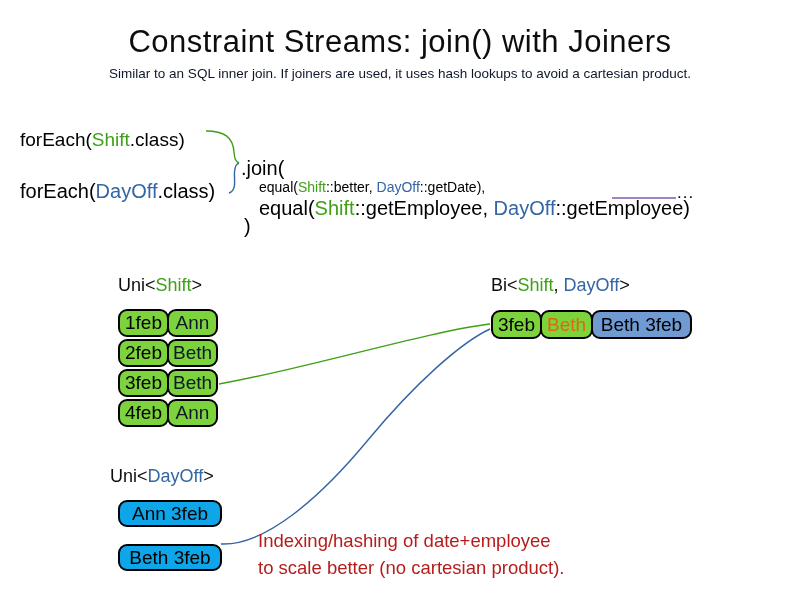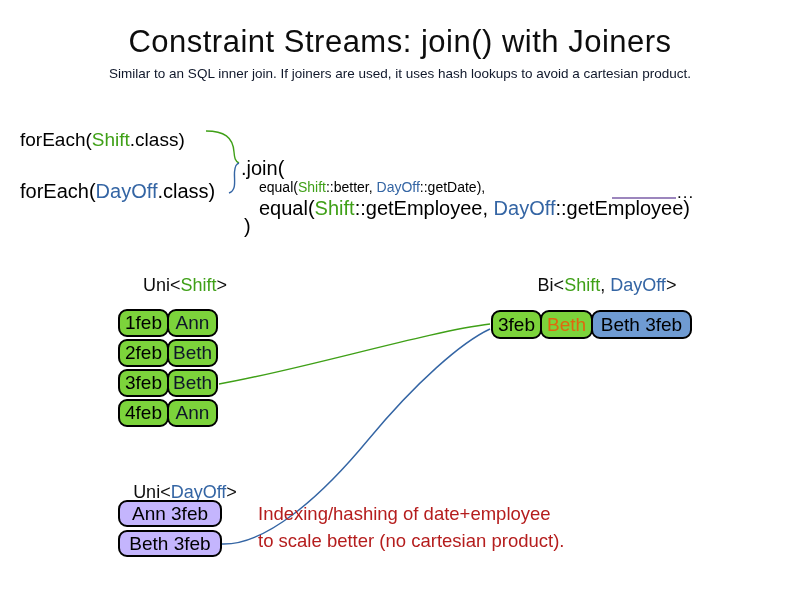--- a/index.html
+++ b/index.html
@@ -30,49 +30,49 @@
   .foreach-shift  { left: 20px;  top: 130px; font-size: 19px; }
   .foreach-dayoff { left: 20px;  top: 180px; font-size: 20px; }
   .join-open      { left: 241px; top: 157px; font-size: 20px; }
   .joiner-1       { left: 259px; top: 180px; font-size: 14px; }
   .joiner-2       { left: 259px; top: 197px; font-size: 20px; }
   .join-close     { left: 244px; top: 215px; font-size: 20px; }
   .ellipsis       { left: 677px; top: 184px; font-size: 17px; letter-spacing: 1px; }
   .green-t  { color: #3fa017; }
   .blue-t   { color: #3465a4; }
   .tbl-label {
-    position: absolute; text-align: center;
-    font-size: 18px; color: #0d0d0d; white-space: nowrap; margin-left: 17px;
+    position: absolute; text-align: left;
+    font-size: 18px; color: #0d0d0d; white-space: nowrap;
   }
   .uni-shift-label  { left: 118px; width: 100px; top: 275px; }
   .bi-label         { left: 491px; width: 198px; top: 275px; }
-  .uni-dayoff-label { left: 110px; width: 116px; top: 482px; }
+  .uni-dayoff-label { left: 110px; width: 116px; top: 466px; }
   .tbl { position: absolute; }
   .shift-table  { left: 118px; top: 309px; }
   .bi-row-wrap  { left: 491px; top: 310px; }
   .dayoff-table { left: 118px; top: 500px; }
   .row { display: flex; margin-bottom: 2px; }
   .cell {
     box-sizing: border-box;
     border: 2px solid #000;
     border-radius: 9px;
     background: #7cd33b;
     height: 28px;
     display: inline-flex; align-items: center; justify-content: center;
     font-size: 19px; color: #000;
     white-space: nowrap;
   }
   .shift-date { width: 51px; }
   .shift-name { width: 51px; margin-left: -2px; color: #0f172a; }
   .bi-date { width: 51px; height: 29px; }
   .bi-name { width: 53px; height: 29px; margin-left: -2px; color: #e0680e; }
   .bi-dayoff { width: 101px; height: 29px; margin-left: -2px; background: #6f9bd2; color: #000; }
-  .dayoff-cell { width: 104px; height: 27px; background: #c4b5fd; margin-bottom: 1px; }
+  .dayoff-cell { width: 104px; height: 27px; background: #0ea5e9; margin-bottom: 15px; }
   .note {
-    position: absolute; left: 258px; top: 500px;
+    position: absolute; left: 258px; top: 527px;
     font-size: 18.5px; line-height: 27px;
     color: #b51d1d; white-space: nowrap;
   }
 </style>
 </head>
 <body>
 
 <div class="slide">
 
   <svg class="overlay" viewBox="0 0 800 600" aria-hidden="true">

